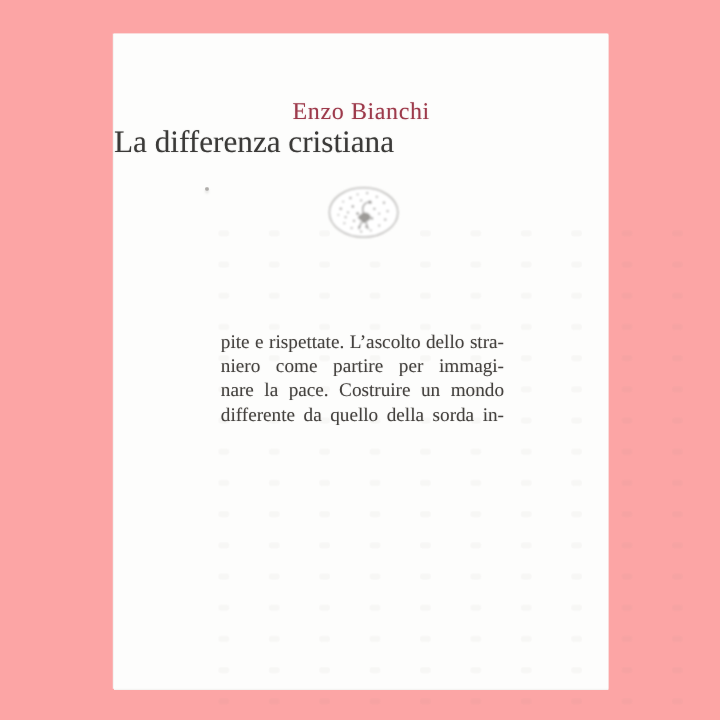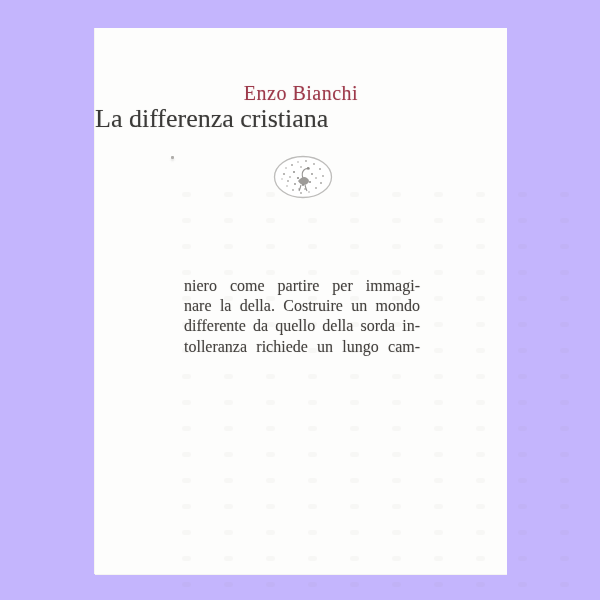--- a/index.html
+++ b/index.html
@@ -4,21 +4,21 @@
 <style>
   html, body {
     margin: 0;
     padding: 0;
     background: #ffffff;
   }
   #page {
     position: relative;
     width: 600px;
     height: 600px;
-    background: #c4b5fd;
+    background: #fca5a5;
     overflow: hidden;
     font-family: "Liberation Serif", "DejaVu Serif", serif;
     text-decoration: underline;
   }
   
   .cover-sheet {
     position: absolute;
     left: 95px;
     top: 28px;
     width: 412px;
@@ -161,19 +161,19 @@
       <g stroke="#858380" fill="none" stroke-width="1.1" opacity="0.85">
         <path d="M26,27 q5,-6 9,-3 q4,3 0,6 q-5,3 -9,-3 z" fill="#8c8a87" stroke="none"></path>
         <path d="M31,24 q-2,-5 1,-8 q2,-2 4,-1"></path>
         <circle cx="36.5" cy="14.5" r="1.3" fill="#858380" stroke="none"></circle>
         <path d="M29,31 q-1,4 -2,6 M33,31 q1,4 2,6"></path>
       </g>
     </g>
   </svg>
 
   <div class="blurb">
+    <div class="blurb-line">pite e rispettate. L’ascolto dello stra-</div>
     <div class="blurb-line">niero come partire per immagi-</div>
-    <div class="blurb-line">nare la della. Costruire un mondo</div>
+    <div class="blurb-line">nare la pace. Costruire un mondo</div>
     <div class="blurb-line">differente da quello della sorda in-</div>
-    <div class="blurb-line">tolleranza richiede un lungo cam-</div>
   </div>
 
 </div>
 
 </body></html>

